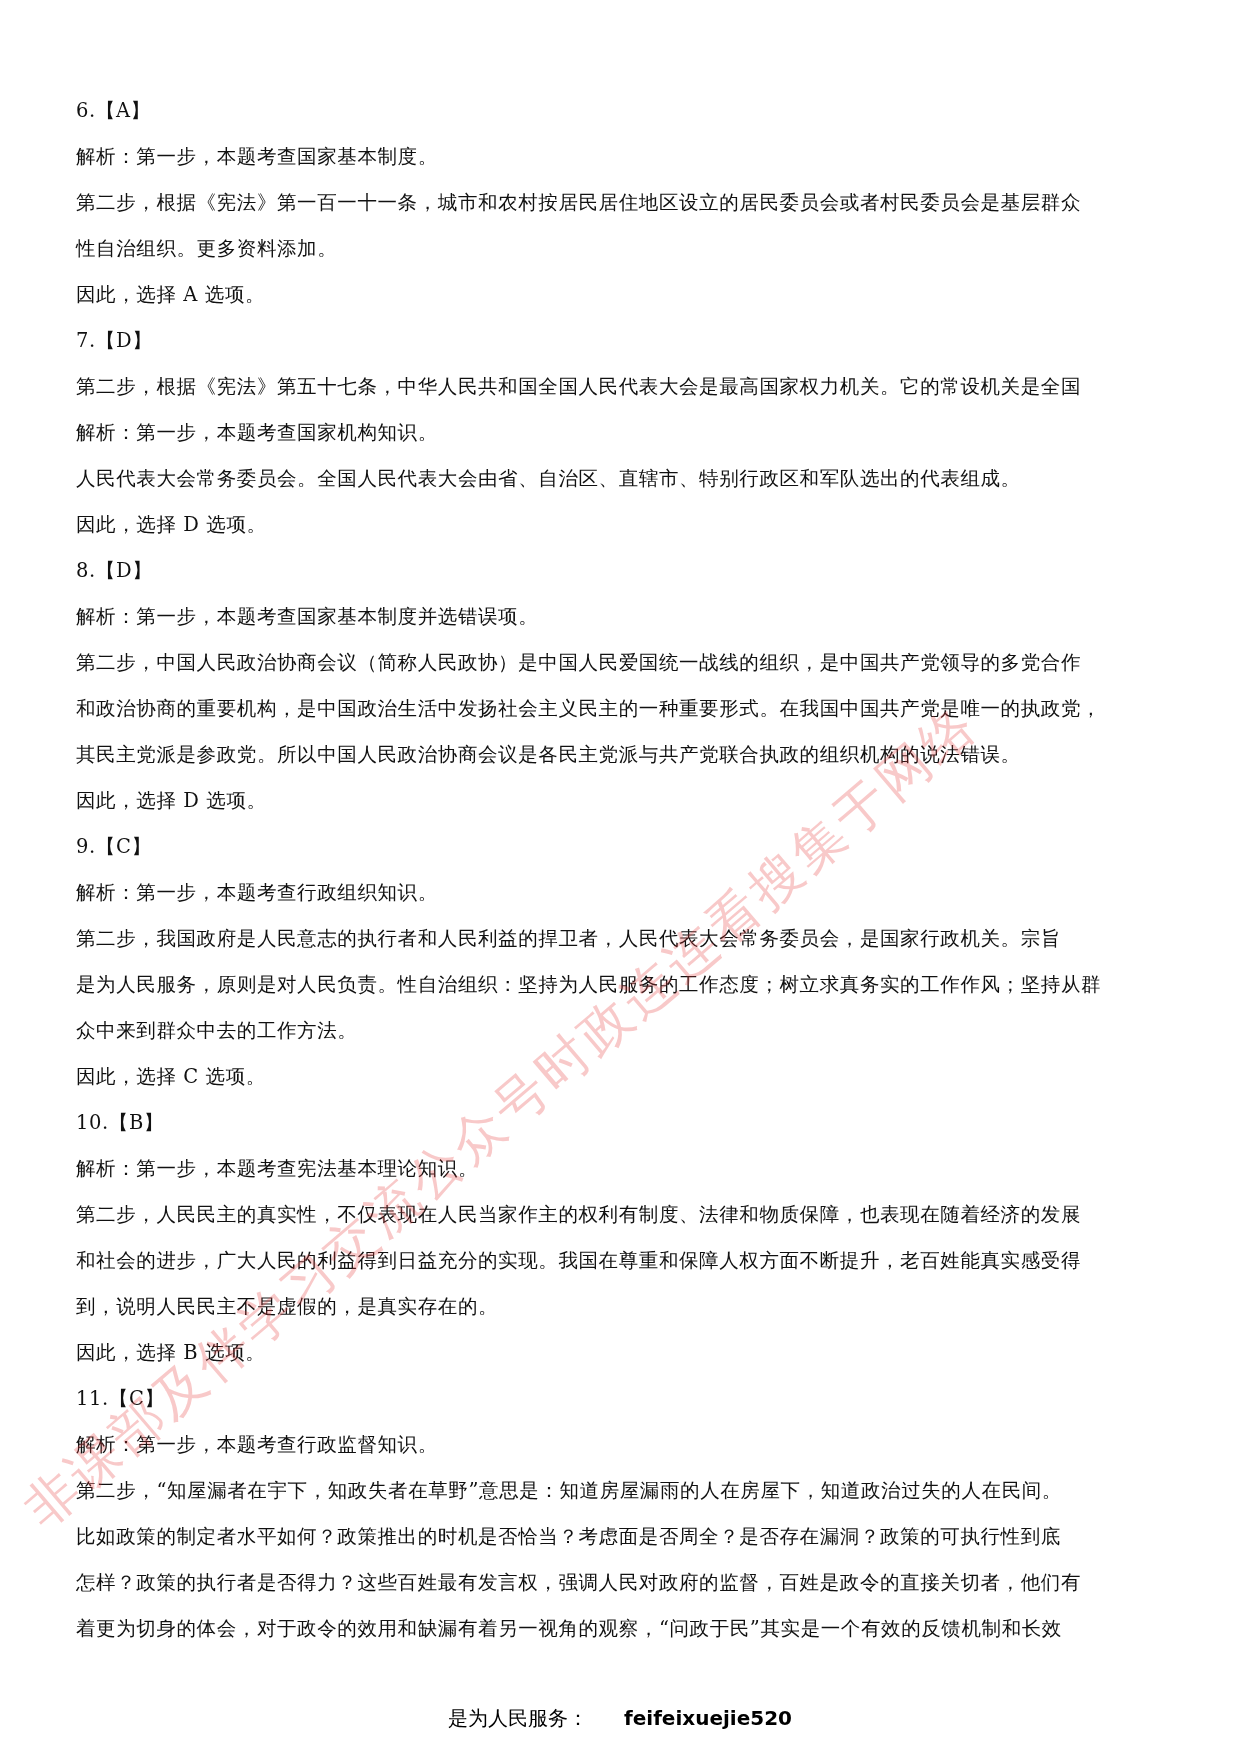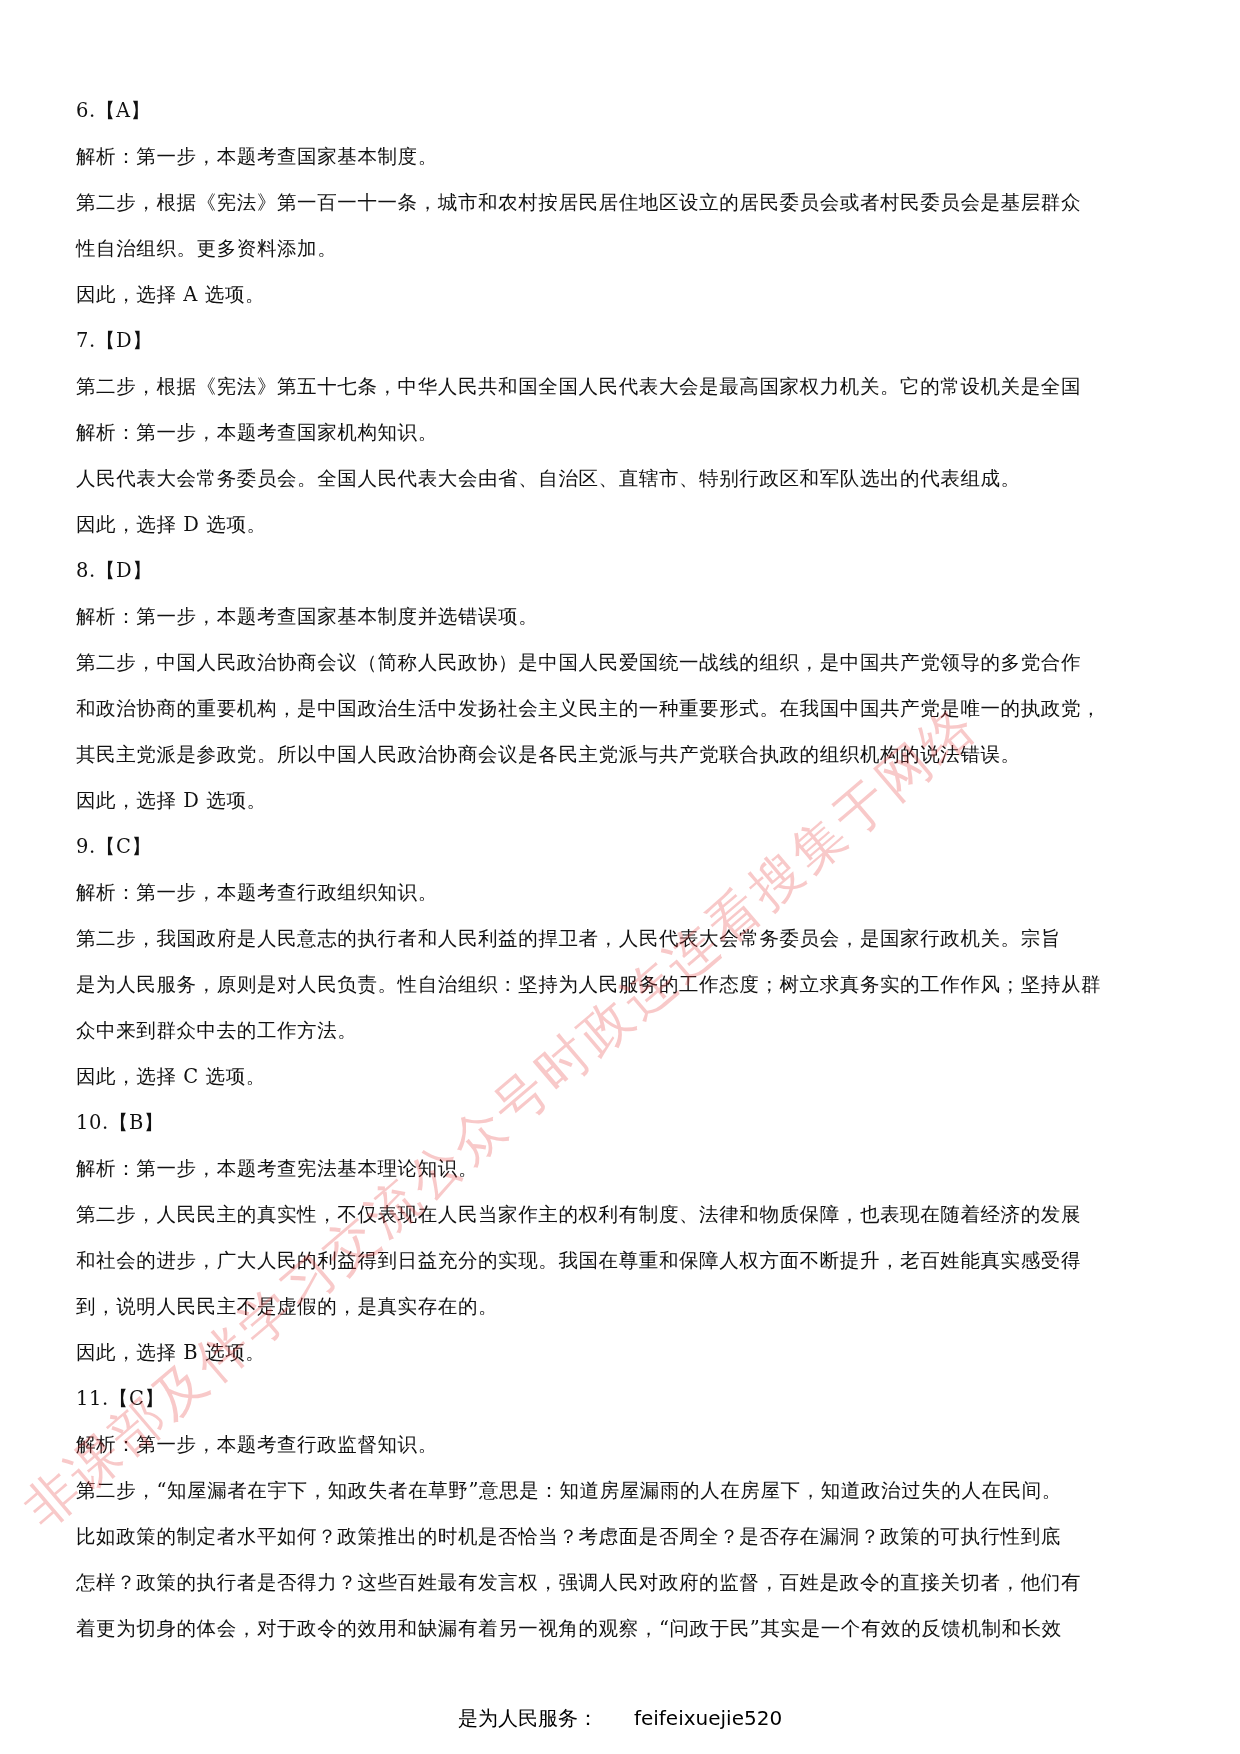--- a/index.html
+++ b/index.html
@@ -8,21 +8,21 @@
   .page { position: absolute; left: 0; top: 0; width: 1240px; height: 1754px; border-radius: 7px; }
   .content { position: absolute; left: 76px; top: 88px; width: 1100px; }
   .line { font-size: 19.5px; line-height: 46px; height: 46px; white-space: nowrap; letter-spacing: 0.6px; }
   .ans { font-size: 19.5px; }
   .watermark { position: absolute; left: 10px; top: 1490px; transform-origin: 0 0;
                transform: rotate(-40.5deg); font-size: 52px; color: rgba(230, 60, 60, 0.28);
                white-space: nowrap; letter-spacing: 4px; pointer-events: none;
                font-family: "DejaVu Sans", sans-serif; }
   .footer { position: absolute; left: 0; width: 1240px; top: 1705px; text-align: center;
             font-size: 20px; color: #000; }
-  .footer .id { font-family: "DejaVu Sans", "Liberation Sans", sans-serif; font-weight: normal; margin-left: 36px; }
+  .footer .id { font-family: "DejaVu Sans", "Liberation Sans", sans-serif; font-weight: bold; margin-left: 36px; }
 </style>
 </head>
 <body>
 
 <div class="page">
 
   <div class="content">
 
     <div>
       <div class="line"><span>6.</span><span class="ans">【A】</span></div>

